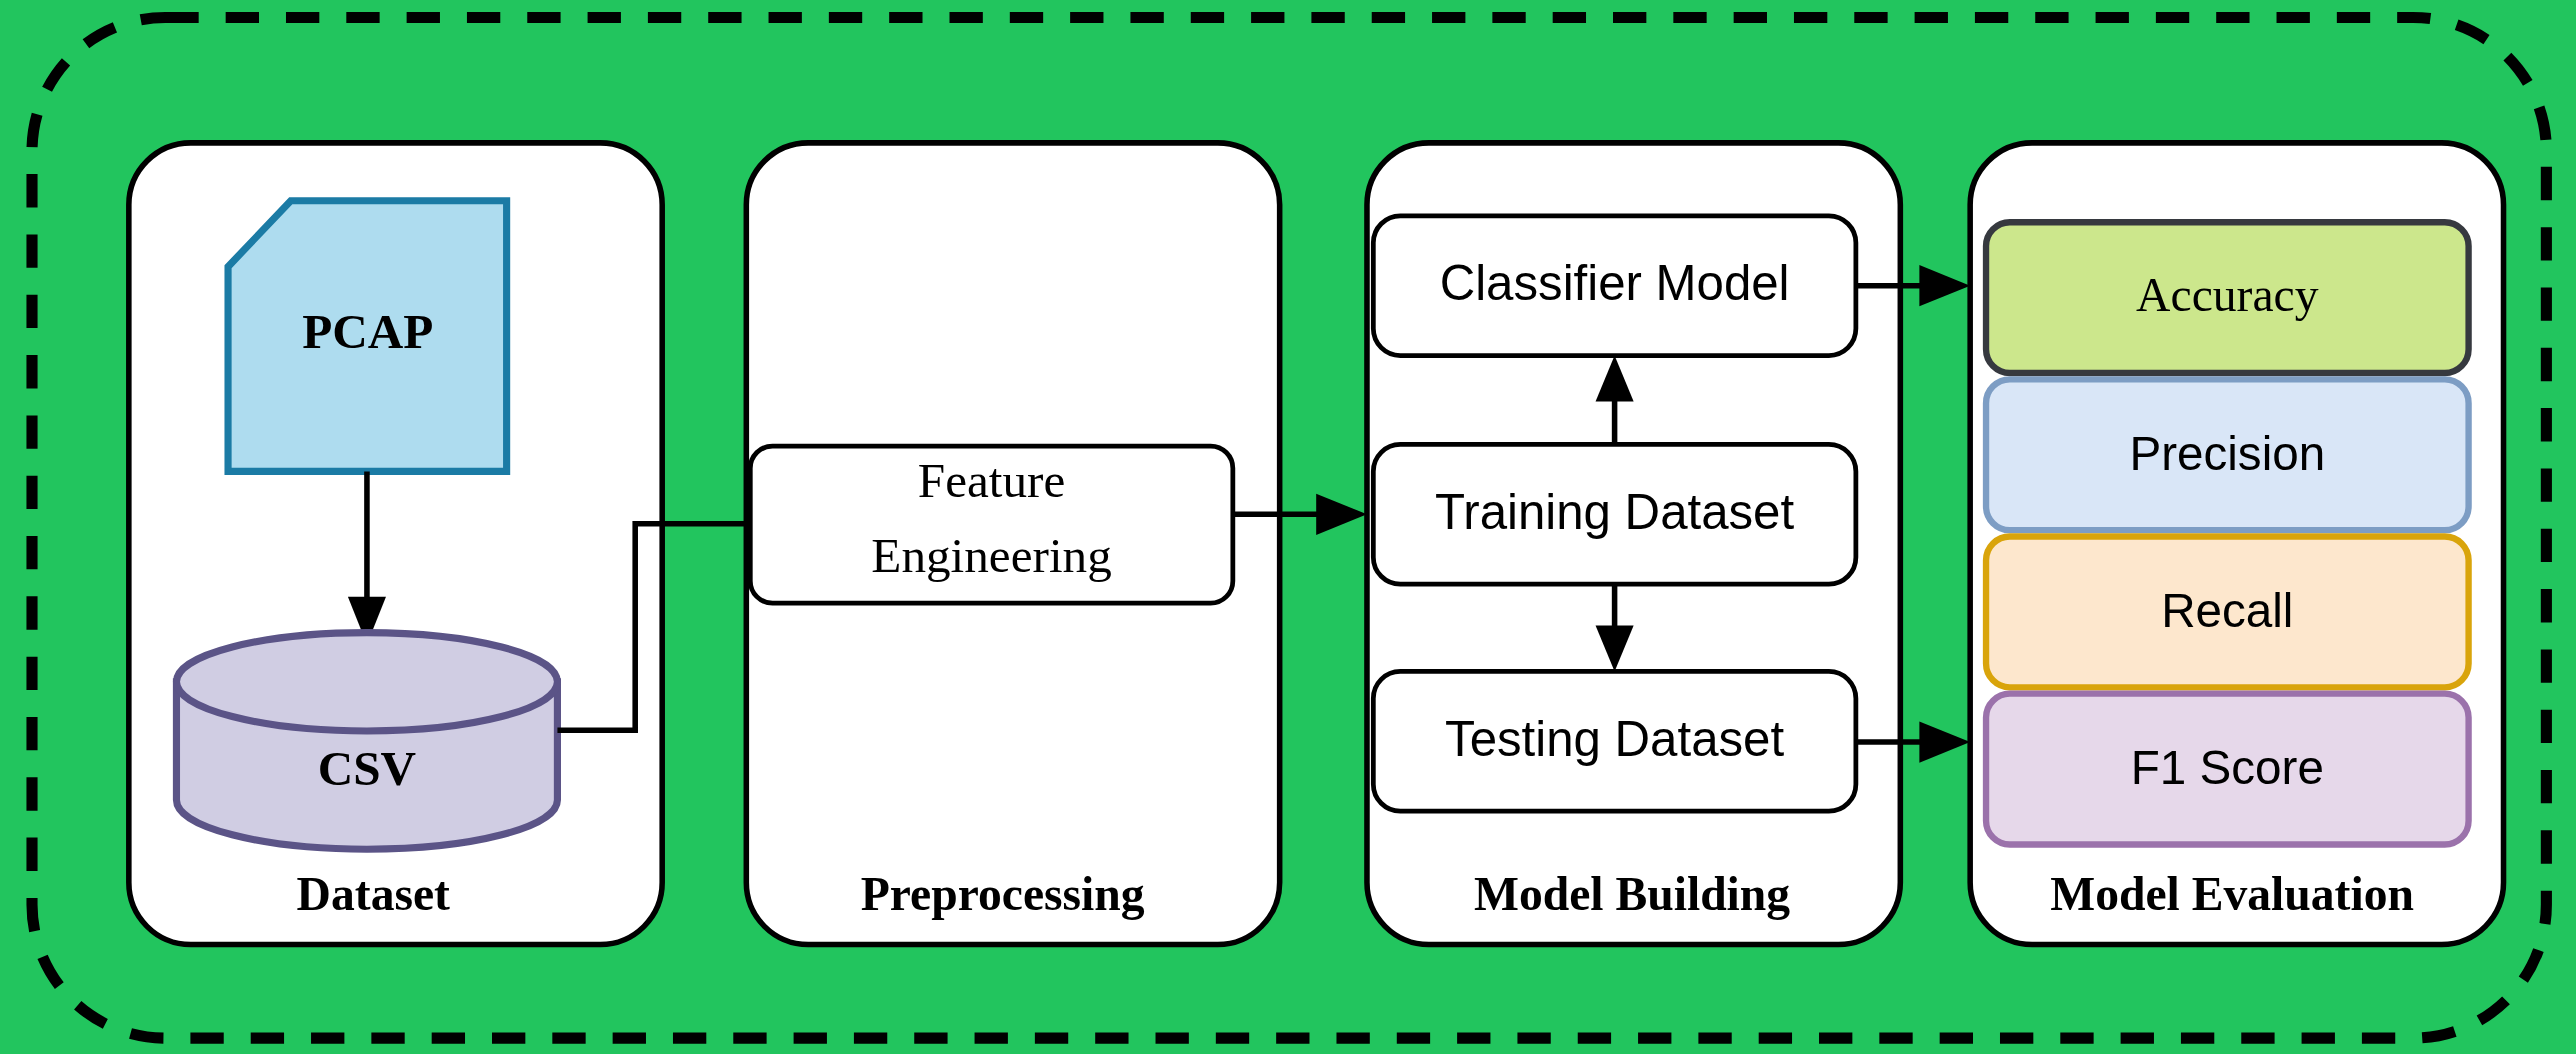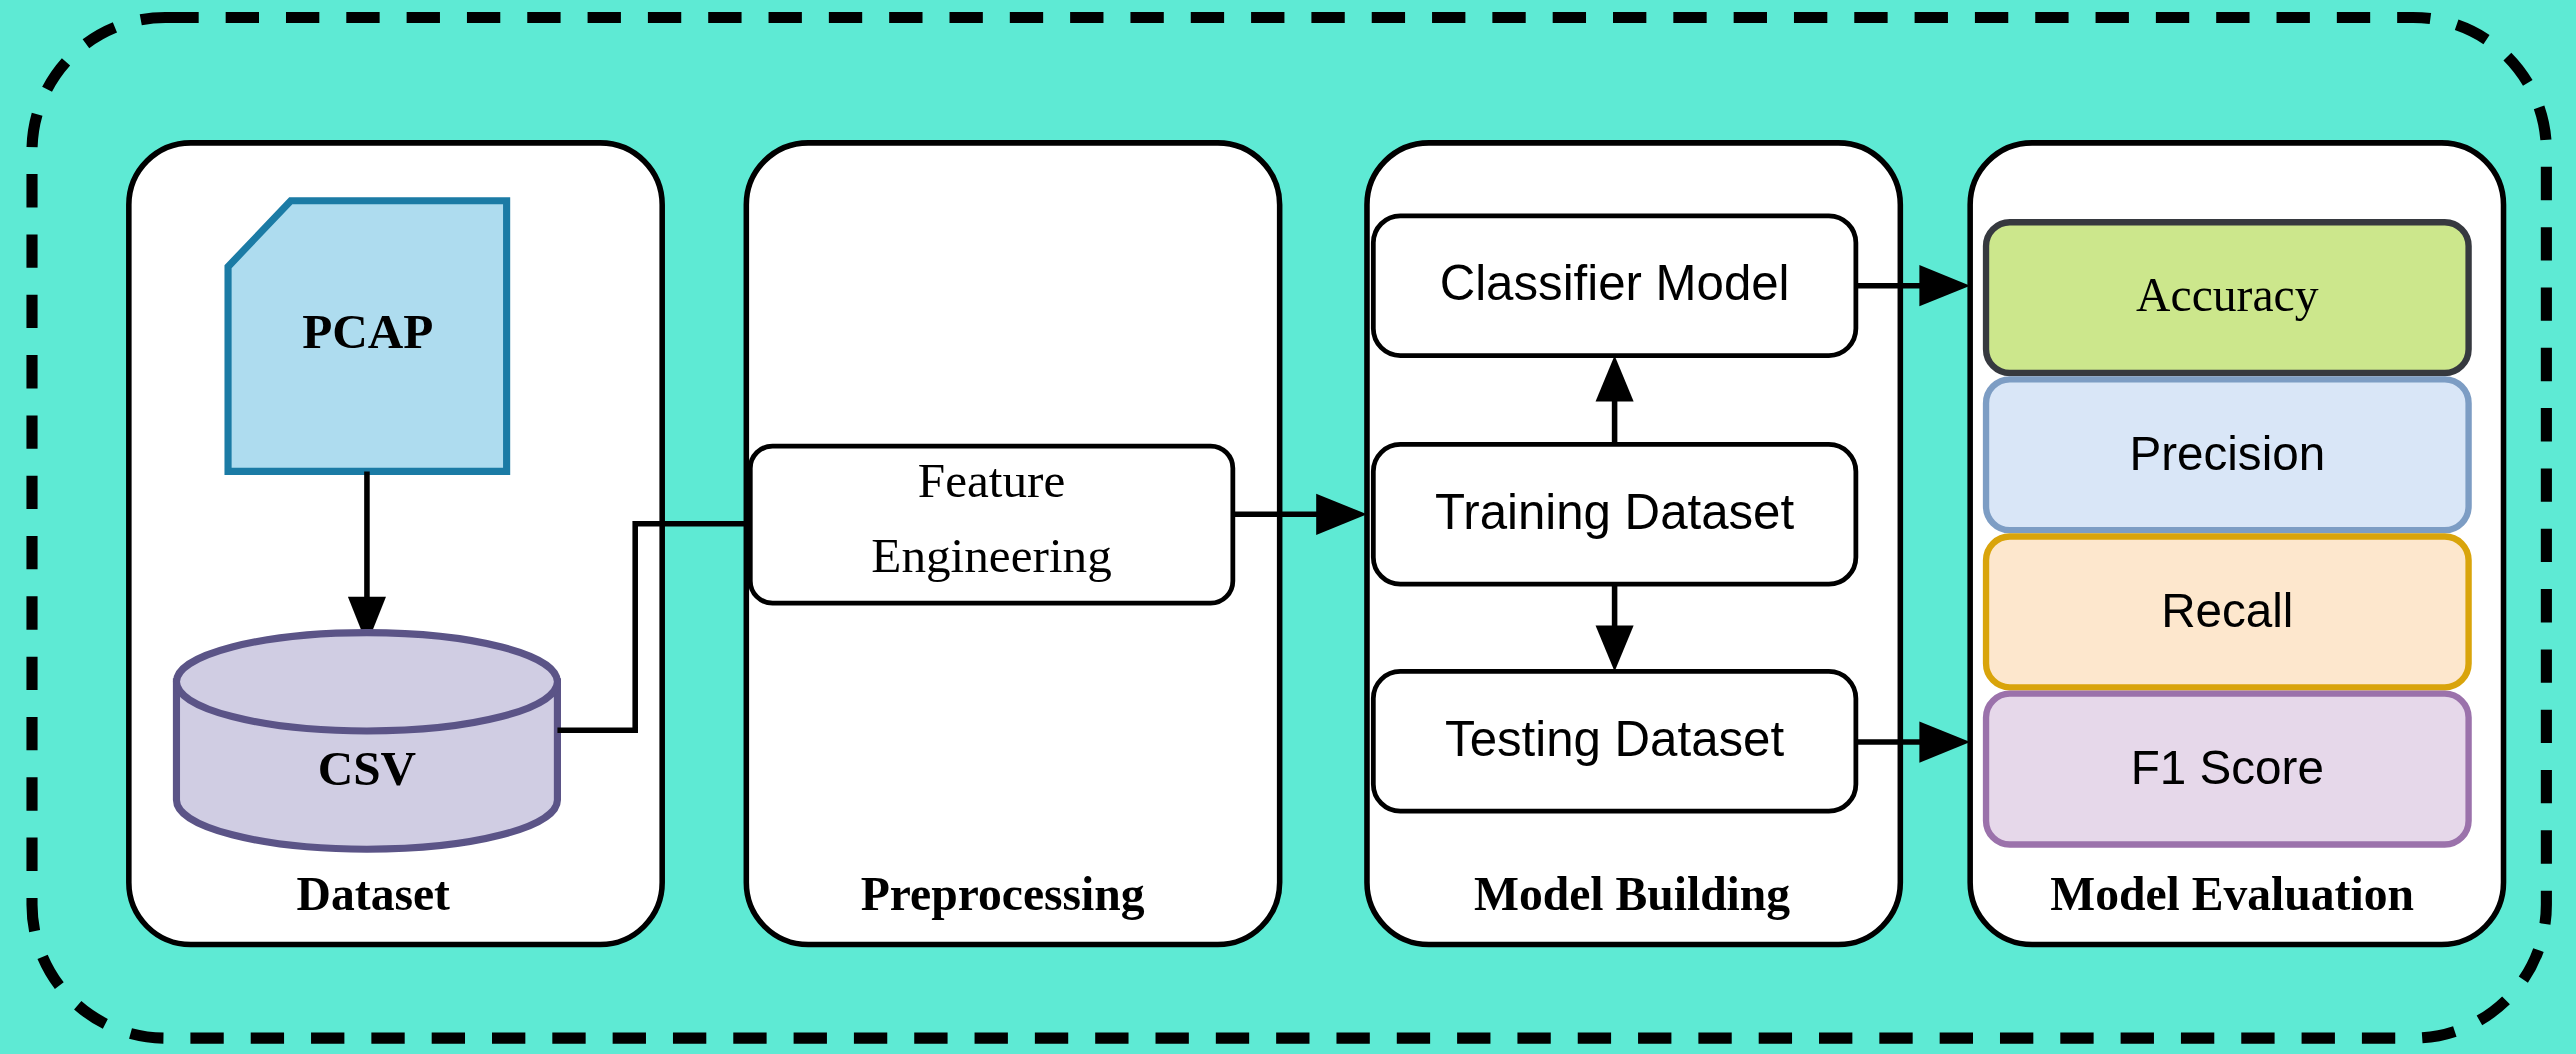--- a/index.html
+++ b/index.html
@@ -7,21 +7,21 @@
     padding: 0;
     background: #ffffff;
   }
   body {
     font-family: "Liberation Serif", "DejaVu Serif", serif;
   }
   #canvas {
     position: relative;
     width: 2576px;
     height: 1054px;
-    background: #5eead4;
+    background: #22c55e;
     overflow: hidden;
   }
   svg#diagram {
     position: absolute;
     top: 0; left: 0;
     width: 2576px;
     height: 1054px;
   }
   
   .outer-frame {

